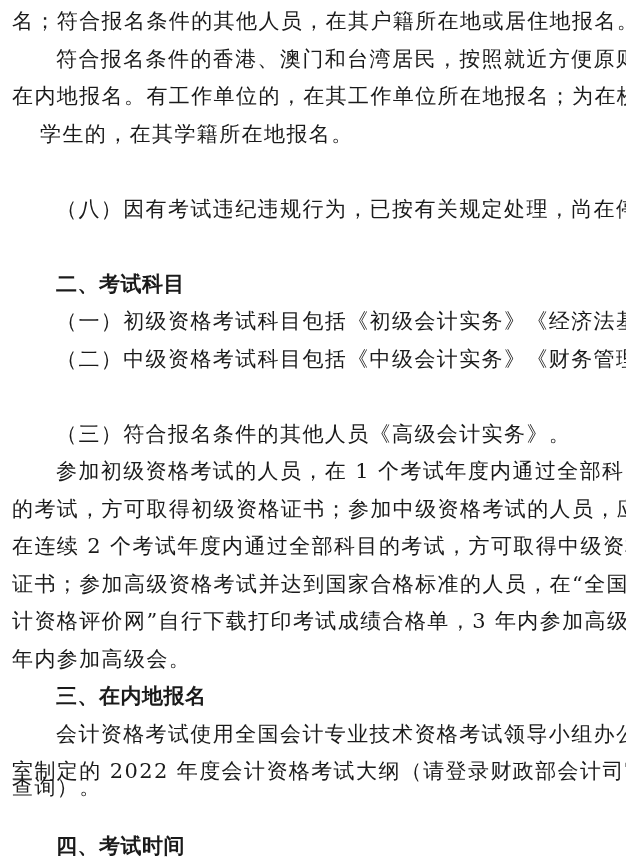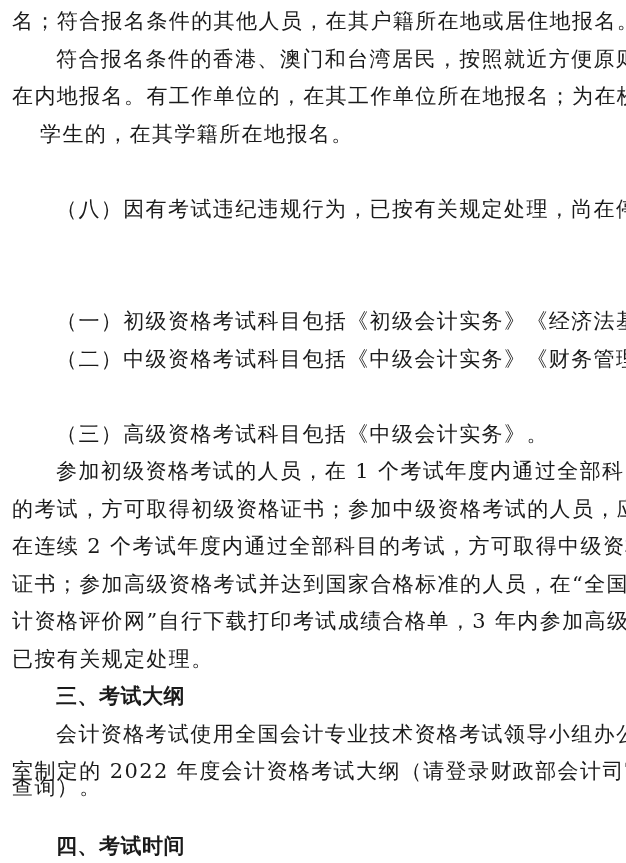--- a/index.html
+++ b/index.html
@@ -51,27 +51,28 @@
   </style>
 </head>
 <body>
 
 <div class="page">
   <div class="line last" style="top: 1px;">名；符合报名条件的其他人员，在其户籍所在地或居住地报名。</div>
   <div class="line indent" style="top:39px">符合报名条件的香港、澳门和台湾居民，按照就近方便原则</div>
   <div class="line" style="top: 76px;">在内地报名。有工作单位的，在其工作单位所在地报名；为在校</div>
   <div class="line last" style="top: 114px; margin-left: 28px;">学生的，在其学籍所在地报名。</div>
   <div class="line indent" style="top: 189px;">（八）因有考试违纪违规行为，已按有关规定处理，尚在停</div>
+  <div class="line indent heading last" style="top: 264px;">二、考试科目</div>
   <div class="line indent" style="top: 301px;">（一）初级资格考试科目包括《初级会计实务》《经济法基础》。</div>
   <div class="line indent" style="top: 339px;">（二）中级资格考试科目包括《中级会计实务》《财务管理》</div>
-  <div class="line indent last" style="top: 414px;">（三）高级资格考试科目包括《中级会计实务》。</div>
+  <div class="line indent last" style="top: 414px;">（三）符合报名条件的其他人员《高级会计实务》。</div>
   <div class="line indent" style="top: 451px;">参加初级资格考试的人员，在 1 个考试年度内通过全部科目</div>
   <div class="line" style="top: 489px;">的考试，方可取得初级资格证书；参加中级资格考试的人员，应</div>
   <div class="line" style="top: 526px;">在连续 2 个考试年度内通过全部科目的考试，方可取得中级资格</div>
   <div class="line" style="top: 564px;">证书；参加高级资格考试并达到国家合格标准的人员，在“全国会</div>
   <div class="line" style="top: 601px;">计资格评价网”自行下载打印考试成绩合格单，3 年内参加高级会</div>
-  <div class="line last" style="top: 639px;">已按有关规定处理。</div>
-  <div class="line indent heading last" style="top: 676px;">三、考试大纲</div>
+  <div class="line last" style="top: 639px;">年内参加高级会。</div>
+  <div class="line indent heading last" style="top: 676px;">三、在内地报名</div>
   <div class="line indent" style="top: 714px;">会计资格考试使用全国会计专业技术资格考试领导小组办公</div>
   <div class="line" style="top: 751px;">室制定的 2022 年度会计资格考试大纲（请登录财政部会计司官网</div>
   <div class="line last" style="top: 767px;">查询）。</div>
   <div class="line indent heading last" style="top: 826px;">四、考试时间</div>
 </div>
 
 </body></html>

